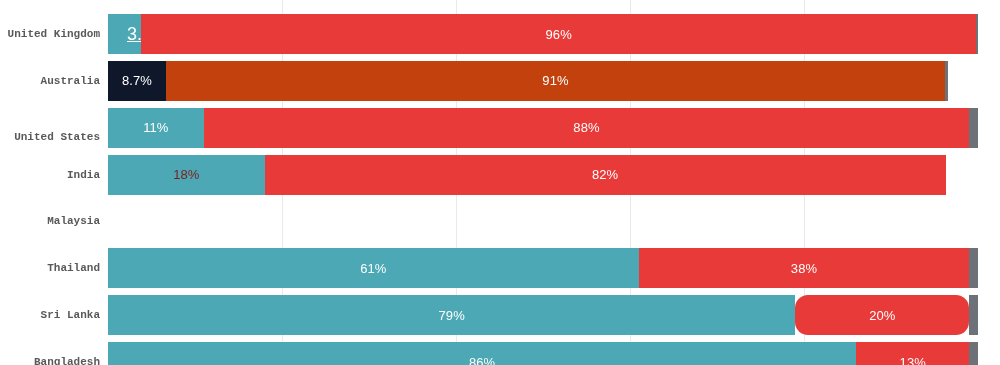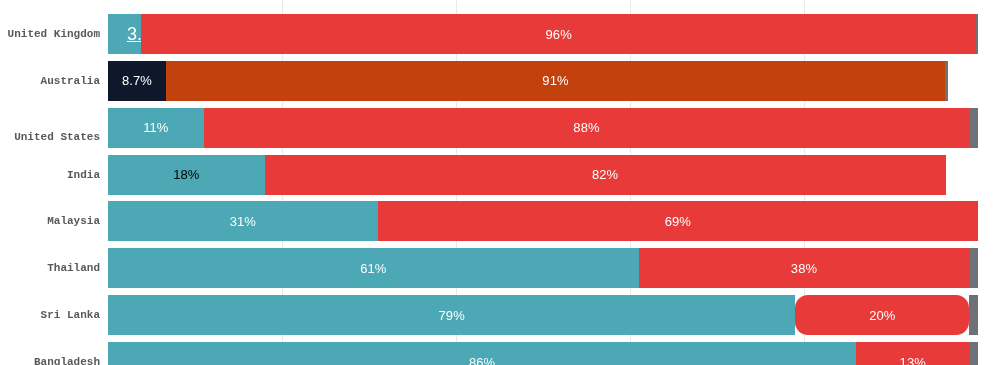--- a/index.html
+++ b/index.html
@@ -143,32 +143,24 @@
           <div class="seg seg-first" style="width: 95.7px; background: rgb(75, 168, 180);">
             <span class="seg-label" style="color: rgb(255, 255, 255);">11%</span>
           </div>
           <div class="seg" style="width: 765.6px; background: rgb(232, 58, 56);">
             <span class="seg-label" style="color: rgb(255, 255, 255);">88%</span>
           </div>
           <div class="seg" style="width: 8.7px; background: rgb(109, 114, 120);"></div>
         </div>
         <div class="bar-row" style="top: 154.58px;">
           <div class="seg seg-first" style="width: 156.6px; background: rgb(75, 168, 180);">
-            <span class="seg-label" style="color: #000000;">18%</span>
+            <span class="seg-label" style="color: #7f1d1d;">18%</span>
           </div>
           <div class="seg" style="width: 681px; background: rgb(232, 58, 56);">
             <span class="seg-label" style="color: rgb(255, 255, 255);">82%</span>
-          </div>
-        </div>
-        <div class="bar-row" style="top: 201.44px;">
-          <div class="seg seg-first" style="width: 269.7px; background: rgb(75, 168, 180);">
-            <span class="seg-label" style="color: rgb(255, 255, 255);">31%</span>
-          </div>
-          <div class="seg" style="width: 600.3px; background: rgb(232, 58, 56);">
-            <span class="seg-label" style="color: rgb(255, 255, 255);">69%</span>
           </div>
         </div>
         <div class="bar-row" style="top: 248.3px;">
           <div class="seg seg-first" style="width: 530.7px; background: rgb(75, 168, 180);">
             <span class="seg-label" style="color: rgb(255, 255, 255);">61%</span>
           </div>
           <div class="seg" style="width: 330.6px; background: rgb(232, 58, 56);">
             <span class="seg-label" style="color: rgb(255, 255, 255);">38%</span>
           </div>
           <div class="seg" style="width: 8.7px; background: rgb(109, 114, 120);"></div>

